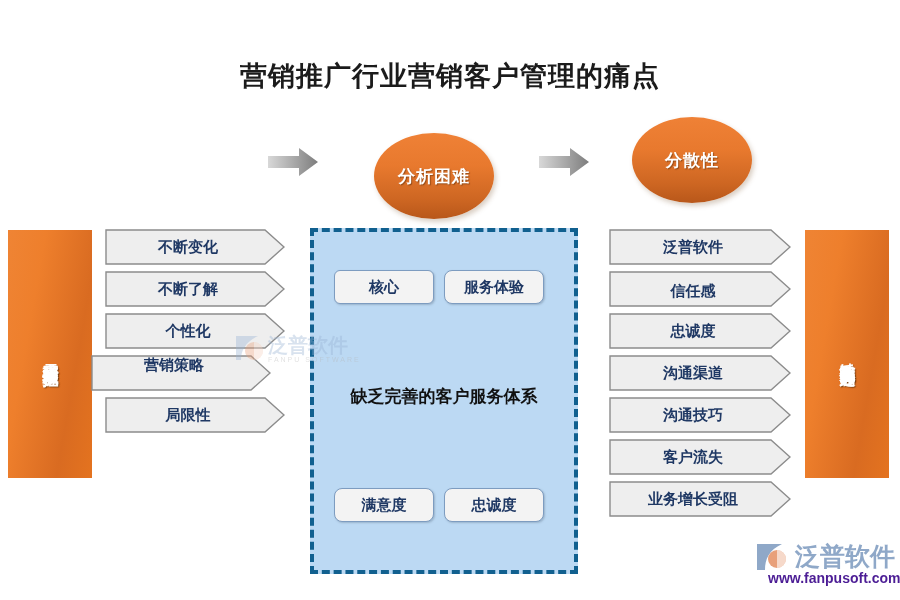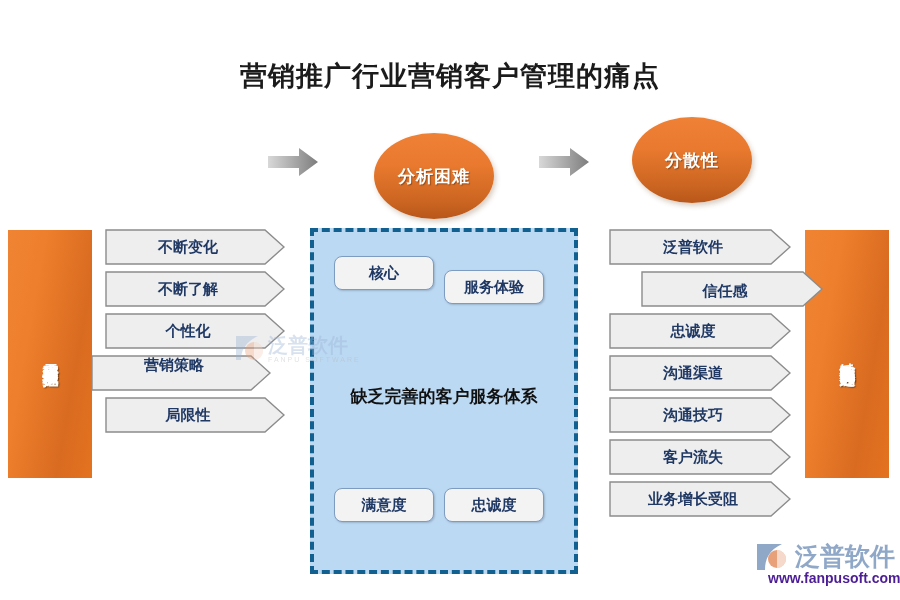--- a/index.html
+++ b/index.html
@@ -263,21 +263,21 @@
   </div>
   <div class="chev" style="left:105px; top:397px; width:180px; height:36px;">
     <svg class="chev-shape" viewBox="0 0 180 36" preserveAspectRatio="none">
       <path d="M1,1 L160,1 L179,18 L160,35 L1,35 Z" fill="#eeeeee" stroke="#8c8c8c" stroke-width="1.4"></path>
     </svg>
     <span>局限性</span>
   </div>
 
   <div class="panel" style="left:310px; top:228px; width:268px; height:346px;"></div>
 
-  <div class="rbtn" style="left:334px; top:256px; width:98px; height:32px;">
+  <div class="rbtn" style="left:334px; top:270px; width:98px; height:32px;border-radius:6px;">
     <span>核心</span>
   </div>
   <div class="rbtn" style="left:444px; top:270px; width:98px; height:32px;">
     <span>服务体验</span>
   </div>
 
   <div class="panel-title">缺乏完善的客户服务体系</div>
 
   <div class="rbtn" style="left:334px; top:488px; width:98px; height:32px;">
     <span>满意度</span>
@@ -285,21 +285,21 @@
   <div class="rbtn" style="left:444px; top:488px; width:98px; height:32px;">
     <span>忠诚度</span>
   </div>
 
   <div class="chev" style="left:609px; top:229px; width:182px; height:36px;">
     <svg class="chev-shape" viewBox="0 0 182 36" preserveAspectRatio="none">
       <path d="M1,1 L162,1 L181,18 L162,35 L1,35 Z" fill="#eeeeee" stroke="#8c8c8c" stroke-width="1.4"></path>
     </svg>
     <span>泛普软件</span>
   </div>
-  <div class="chev" style="left:609px; top:271px; width:182px; height:40px;margin-left:32px;">
+  <div class="chev" style="left:609px; top:271px; width:182px; height:40px;">
     <svg class="chev-shape" viewBox="0 0 182 36" preserveAspectRatio="none">
       <path d="M1,1 L162,1 L181,18 L162,35 L1,35 Z" fill="#eeeeee" stroke="#8c8c8c" stroke-width="1.4"></path>
     </svg>
     <span>信任感</span>
   </div>
   <div class="chev" style="left:609px; top:313px; width:182px; height:36px;">
     <svg class="chev-shape" viewBox="0 0 182 36" preserveAspectRatio="none">
       <path d="M1,1 L162,1 L181,18 L162,35 L1,35 Z" fill="#eeeeee" stroke="#8c8c8c" stroke-width="1.4"></path>
     </svg>
     <span>忠诚度</span>

